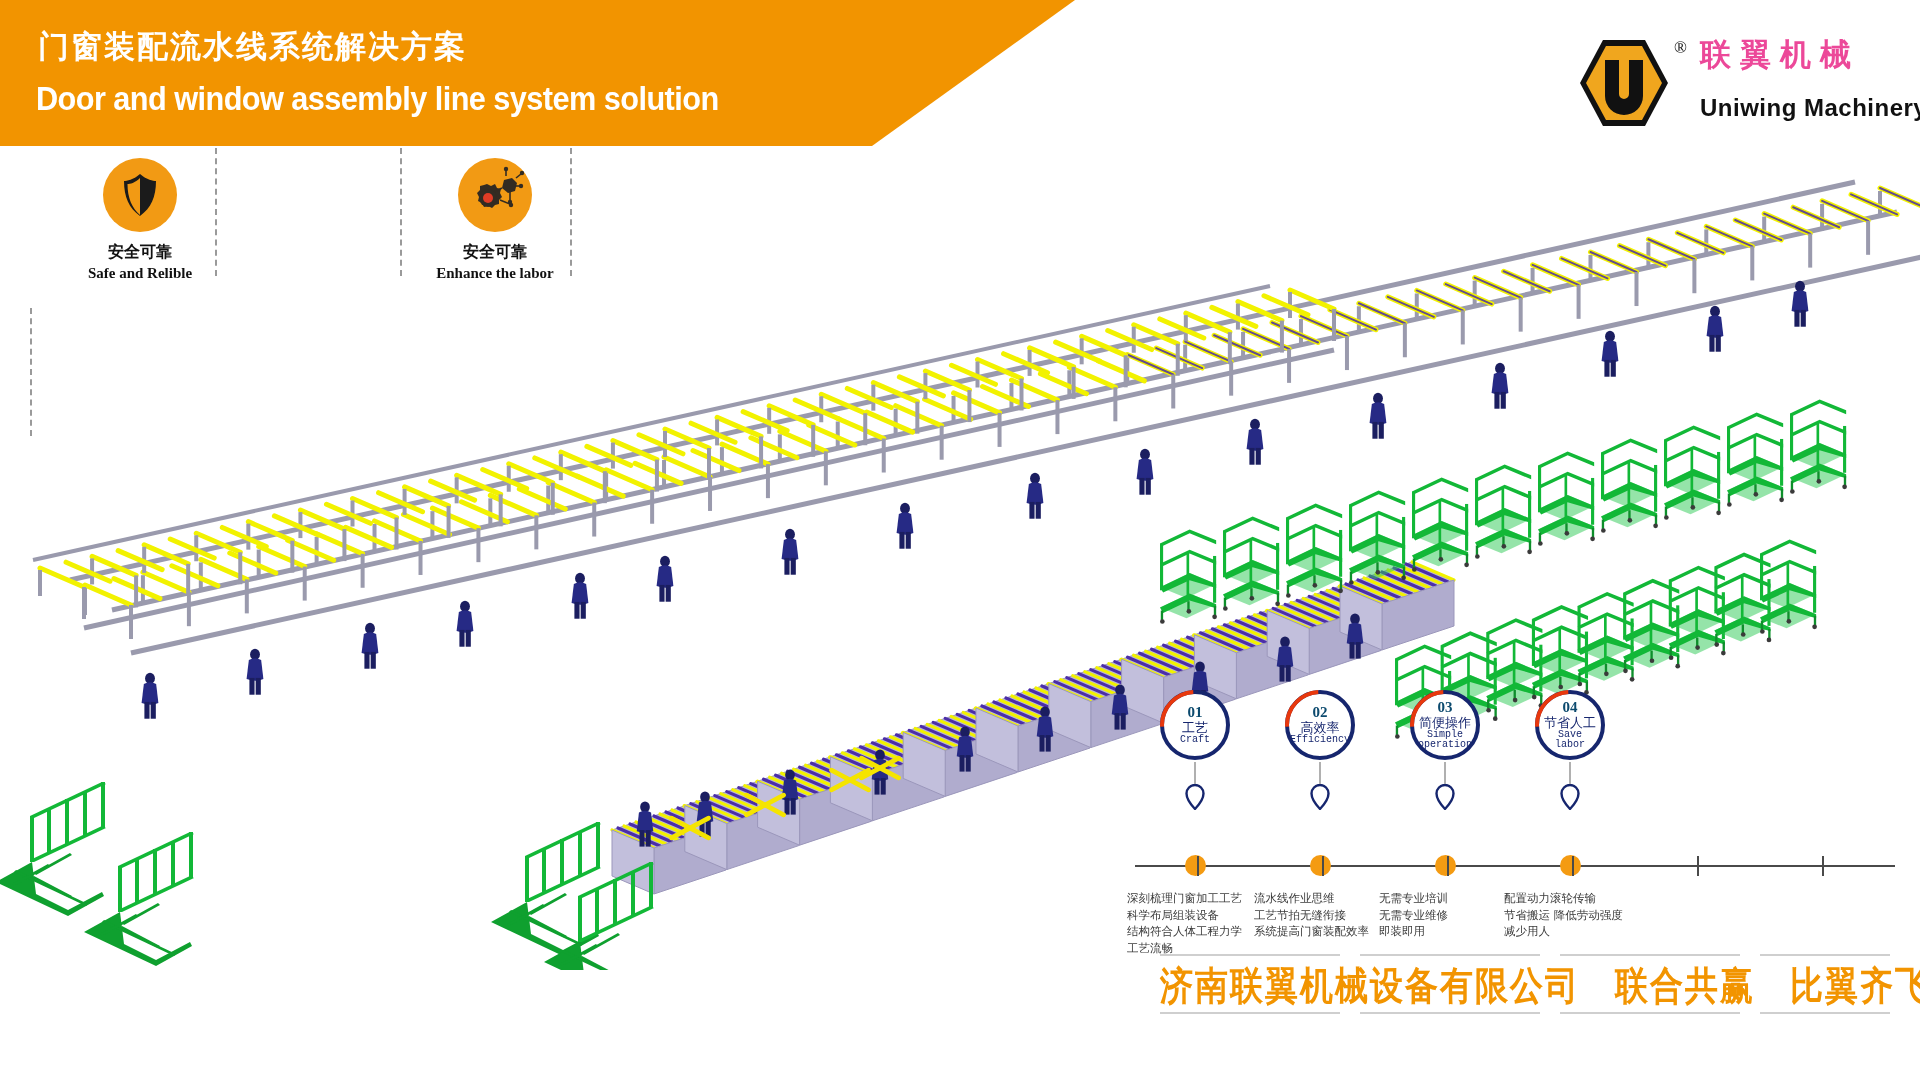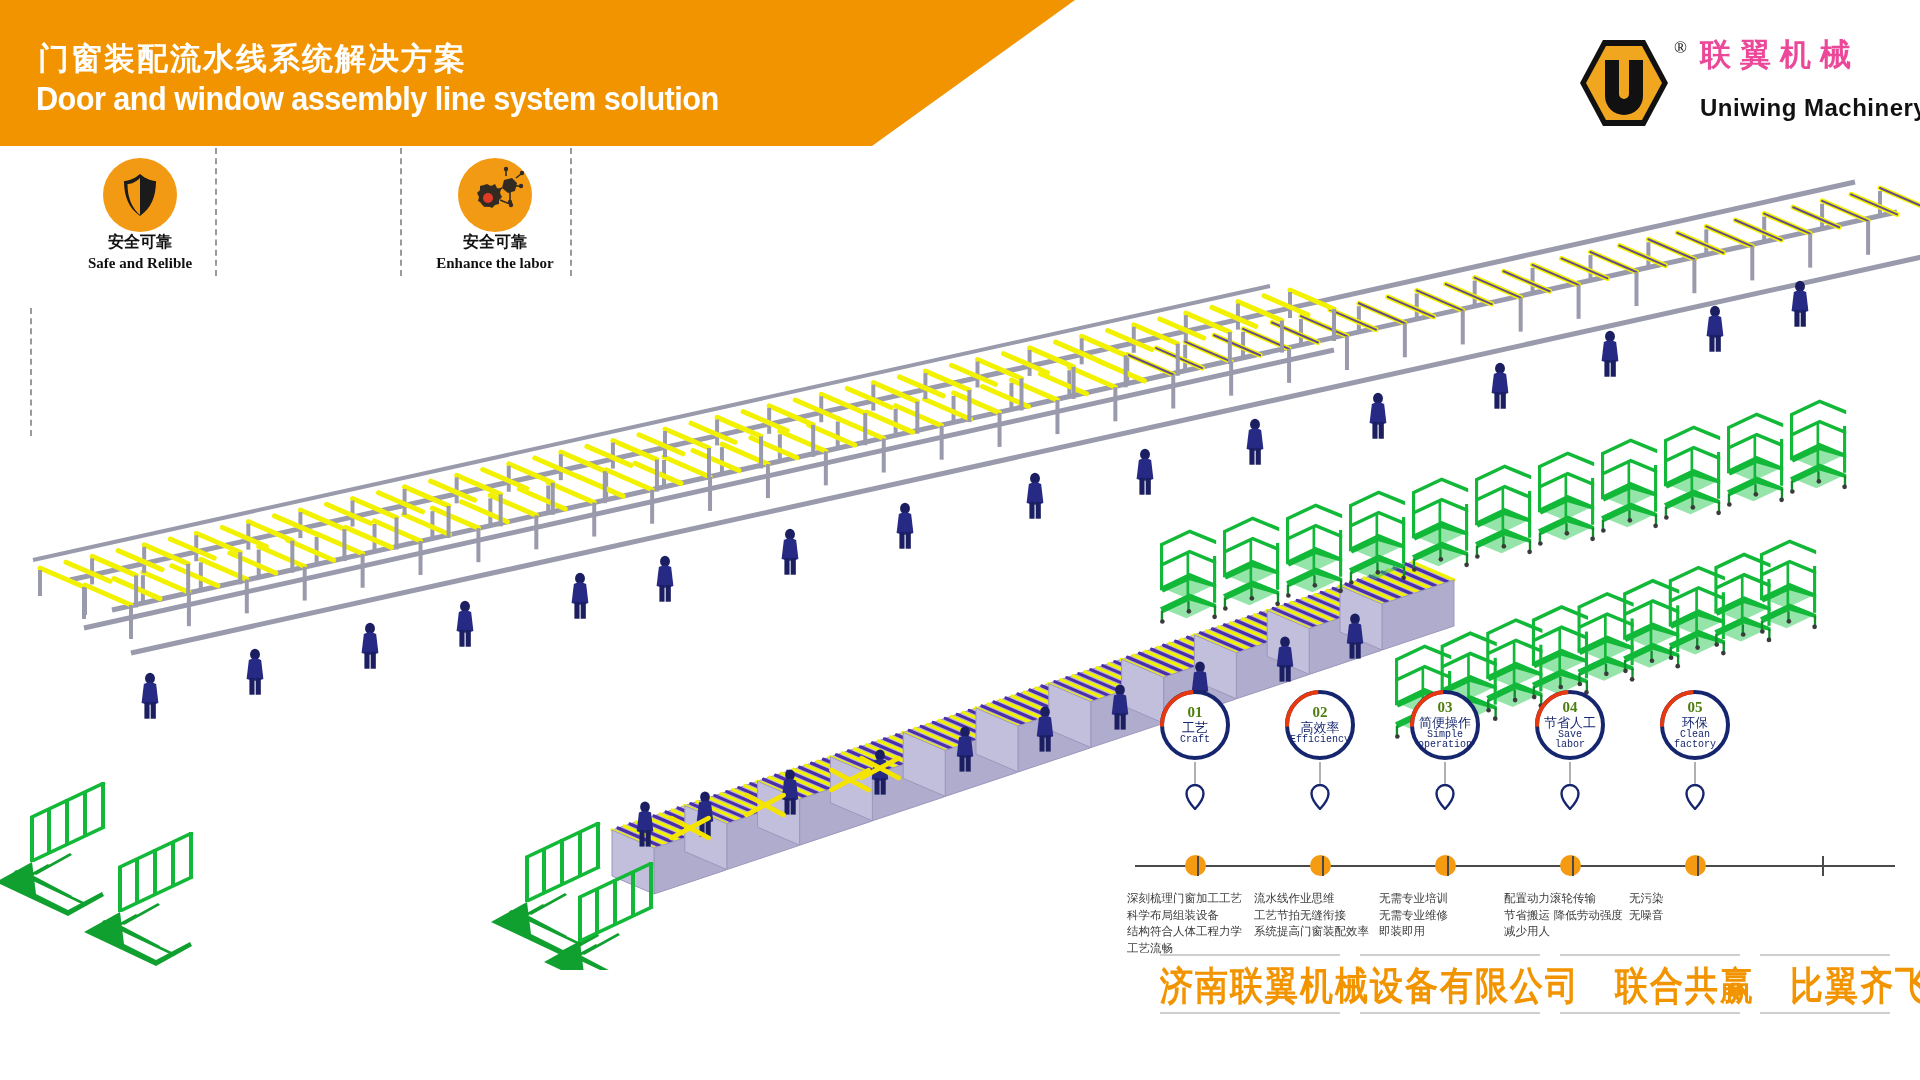--- a/index.html
+++ b/index.html
@@ -4,21 +4,21 @@
 <title>Door and window assembly line system solution</title>
 <style>
   html,body{margin:0;padding:0;background:#fff;}
   body{width:1920px;height:1080px;position:relative;overflow:hidden;
        font-family:"Liberation Sans","DejaVu Sans",sans-serif;}
 
   
   #header-banner{position:absolute;left:0;top:0;width:1075px;height:146px;
       background:#F29400;
       clip-path:polygon(0 0, 1075px 0, 1075px 0, 872px 146px, 0 146px);}
-  #header-title-cn{position:absolute;left:38px;top:38px;color:#fff;
+  #header-title-cn{position:absolute;left:38px;top:26px;color:#fff;
       font-size:31px;font-weight:bold;letter-spacing:2px;
       font-family:Liberation Serif, serif;white-space:nowrap;}
   #header-title-en{position:absolute;left:36px;top:80px;color:#fff;
       font-size:33px;font-weight:bold;letter-spacing:-0.6px;
       font-family:"Liberation Sans",sans-serif;white-space:nowrap;
       transform:scaleX(0.93);transform-origin:left top;}
 
   
   #logo{position:absolute;left:1578px;top:34px;width:330px;height:100px;}
   .logo-hex{position:absolute;left:0;top:4px;width:92px;height:90px;}
@@ -27,21 +27,21 @@
   .logo-cn{position:absolute;left:122px;top:0;font-size:31px;font-weight:bold;
      color:#ec4899;letter-spacing:9px;font-family:"DejaVu Sans",sans-serif;white-space:nowrap;}
   .logo-en{position:absolute;left:122px;top:60px;font-size:24px;font-weight:bold;
      color:#111;letter-spacing:0.5px;font-family:"Liberation Sans",sans-serif;white-space:nowrap;}
 
   
   #features{position:absolute;left:30px;top:158px;width:590px;height:140px;}
   .feature{position:absolute;top:0;width:160px;text-align:center;}
   .feature .circle{width:74px;height:74px;border-radius:50%;background:#F29A14;
       margin:0 auto;position:relative;}
-  .feature .f-cn{font-size:16px;color:#111;font-weight:bold;
+  .feature .f-cn{margin-top:10px;font-size:16px;color:#111;font-weight:bold;
       font-family:"DejaVu Serif",serif;}
   .feature .f-en{margin-top:2px;font-size:15px;color:#111;font-weight:bold;
       font-family:"Liberation Serif",serif;}
   .vdash{position:absolute;top:150px;width:0;height:128px;
       border-left:2px dashed #9a9a9a;}
 
   
   #scene{position:absolute;left:0;top:140px;width:1920px;height:830px;}
 
   
@@ -49,21 +49,21 @@
   .tl-axis{position:absolute;left:0;top:175px;width:760px;height:2px;background:#4a4a4a;}
   .tl-tick{position:absolute;top:166px;width:2px;height:20px;background:#4a4a4a;}
   .tl-node{position:absolute;top:0;width:120px;}
   .tl-circle{position:relative;width:70px;height:70px;margin:0 auto;border-radius:50%;
       border:4px solid #16266E;box-sizing:border-box;background:#fff;
       display:flex;flex-direction:column;align-items:center;justify-content:center;
       line-height:1.05;}
   .tl-arc{position:absolute;left:-4px;top:-4px;width:70px;height:70px;border-radius:50%;
       border:4px solid transparent;border-top-color:#E8380D;box-sizing:border-box;
       transform:rotate(-48deg);}
-  .tl-num{font-size:15px;font-weight:bold;color:#4d7c0f;
+  .tl-num{font-size:15px;font-weight:bold;color:#0c4a6e;
       font-family:"Liberation Serif",serif;}
   .tl-cn{font-size:13px;color:#16266E;font-family:"DejaVu Sans",sans-serif;
       white-space:nowrap;}
   .tl-en{font-size:10px;color:#16266E;font-family:Liberation Mono, monospace;
       text-align:center;line-height:1.0;}
   .tl-stem{position:absolute;left:59px;top:72px;width:2px;height:22px;background:#b0b0b0;}
   .tl-pin{position:absolute;left:50px;top:94px;width:20px;height:26px;}
   .tl-dot{position:absolute;left:50px;top:165px;width:21px;height:21px;
       border-radius:50%;background:#F49B12;}
   .tl-desc{position:absolute;top:200px;width:170px;font-size:11.5px;color:#3b3b3b;
@@ -858,38 +858,20 @@
         <path d="M10 1 a8.5 8.5 0 0 1 8.5 8.5 C18.5 16 10 25 10 25 S1.5 16 1.5 9.5 A8.5 8.5 0 0 1 10 1 z" fill="#fff" stroke="#16266E" stroke-width="2.4"></path>
       </svg>
     <div class="tl-dot"></div>
     <div class="tl-desc" style="left:-6px">
       <div>配置动力滚轮传输</div>
         <div>节省搬运 降低劳动强度</div>
       <div>减少用人</div>
     </div>
   </div>
 
-  <div class="tl-node" style="left:500px">
-    <div class="tl-circle">
-      <div class="tl-arc"></div>
-      <div class="tl-num">05</div>
-      <div class="tl-cn">环保</div>
-      <div class="tl-en">
-        <span>Clean</span><br><span>factory</span></div>
-    </div>
-    <div class="tl-stem"></div>
-    <svg class="tl-pin" viewBox="0 0 20 26">
-        <path d="M10 1 a8.5 8.5 0 0 1 8.5 8.5 C18.5 16 10 25 10 25 S1.5 16 1.5 9.5 A8.5 8.5 0 0 1 10 1 z" fill="#fff" stroke="#16266E" stroke-width="2.4"></path>
-      </svg>
-    <div class="tl-dot"></div>
-    <div class="tl-desc" style="left:-6px">
-      <div>无污染</div>
-        <div>无噪音</div>
-    </div>
-  </div>
 
 
   <div class="tl-tick" style="left:62px"></div>
   <div class="tl-tick" style="left:187px"></div>
   <div class="tl-tick" style="left:312px"></div>
   <div class="tl-tick" style="left:437px"></div>
   <div class="tl-tick" style="left:562px"></div>
   <div class="tl-tick" style="left:687px"></div>
 </div>
 

